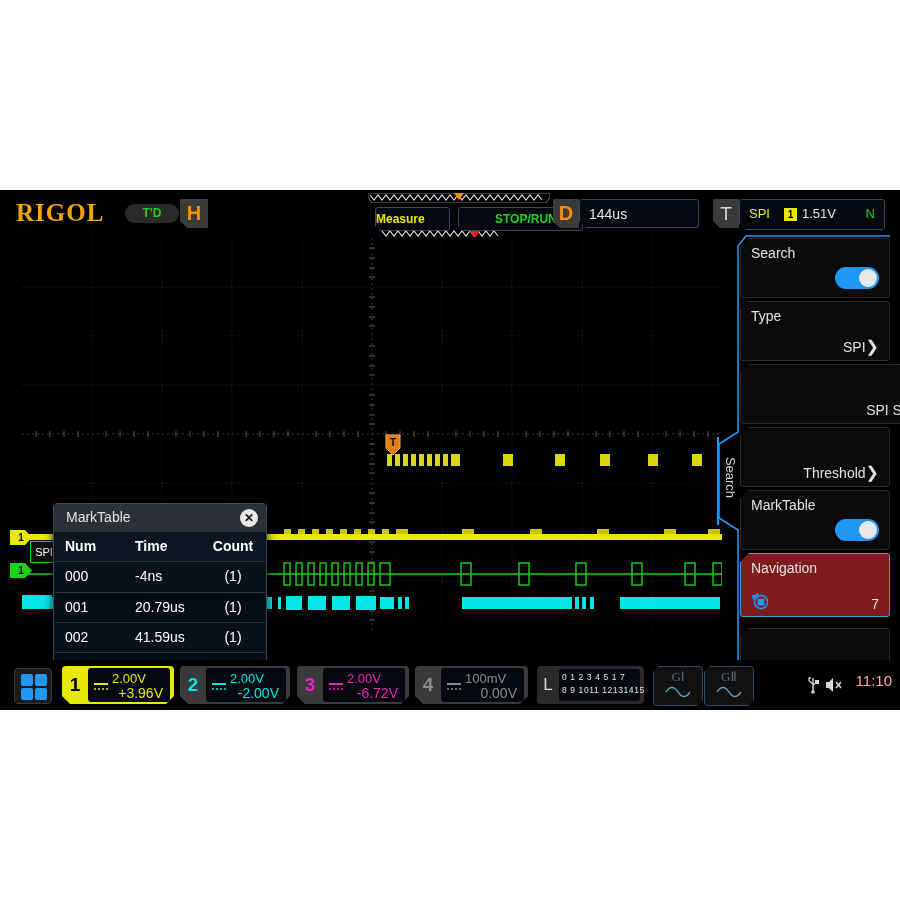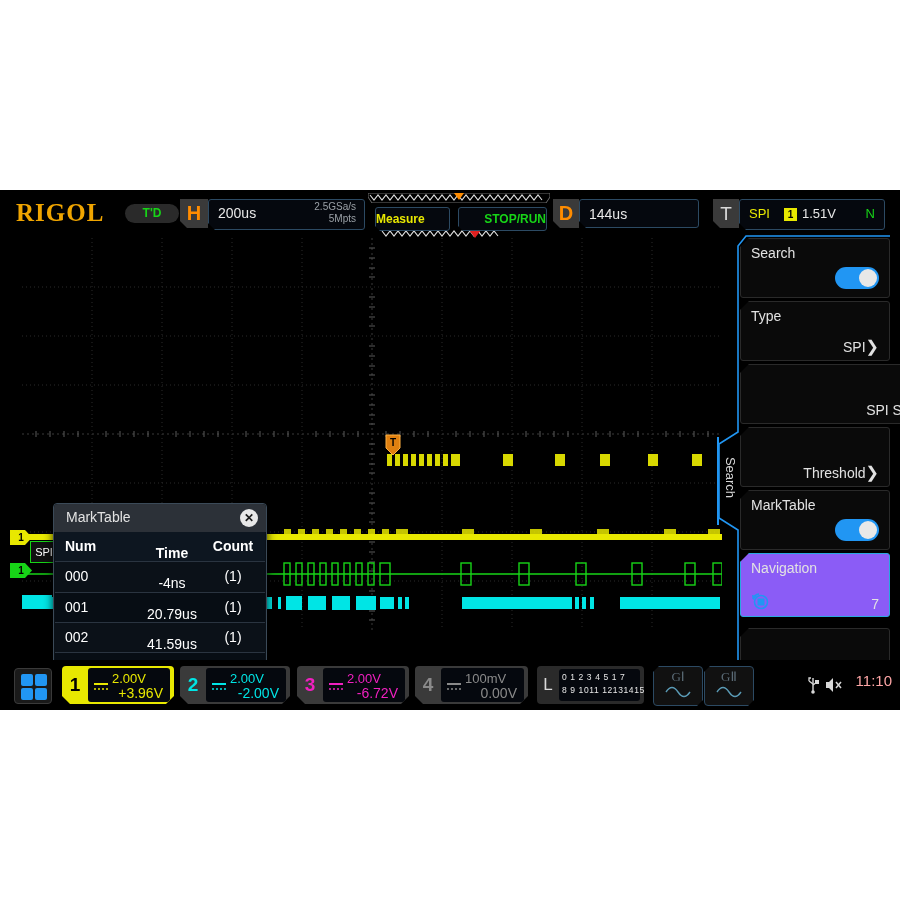--- a/index.html
+++ b/index.html
@@ -42,22 +42,23 @@
 
   .btn-measure{
     position:absolute;left:375px;top:17px;width:73px;height:22px;
     background:#05080e;border:1px solid #2c4a63;border-radius:3px;
     color:#e8e800;font-size:12px;font-weight:bold;text-align:left;line-height:22px;
     clip-path:polygon(0 0,100% 0,100% 100%,5px 100%,0 calc(100% - 5px));
   }
   .btn-stoprun{
     position:absolute;left:458px;top:17px;width:87px;height:22px;
     background:#05080e;border:1px solid #2c4a63;border-radius:3px;
-    color:#17d417;font-size:12px;font-weight:bold;text-align:right;line-height:22px;
+    color:#17d417;font-size:12px;font-weight:bold;text-align:left;line-height:22px;
     clip-path:polygon(0 0,100% 0,100% 100%,5px 100%,0 calc(100% - 5px));
+    padding-left:36px;
   }
   .d-letter{
     position:absolute;left:553px;top:9px;width:26px;height:29px;
     background:#3a3a3a;color:#ff8c00;font-size:20px;font-weight:bold;
     text-align:center;line-height:29px;
     clip-path:polygon(0 0,100% 0,100% 100%,7px 100%,0 calc(100% - 7px));
   }
   .dfield{
     position:absolute;left:579px;top:9px;width:120px;height:29px;
     background:#05080e;border:1px solid #2c4a63;border-radius:3px;
@@ -110,40 +111,40 @@
   .mt-title span{position:absolute;left:12px;top:5px;color:#e2e2e2;font-size:14px;}
   .mt-close{position:absolute;right:8px;top:5px;width:18px;height:18px;border-radius:50%;
     background:#e8e8e8;color:#1a1a1a;font-size:12px;font-weight:bold;text-align:center;line-height:18px;}
   .mt-body{position:absolute;left:1px;top:28px;width:210px;height:264px;overflow:hidden;}
   .mt-row{position:relative;height:29.3px;border-bottom:1px solid #2a3440;}
   .mt-row.hdr{background:#0d1620;}
   .mt-row.alt{background:#070d14;}
   .mt-c{position:absolute;top:0;line-height:29px;font-size:14px;color:#ffffff;}
   .mt-row.hdr .mt-c{font-weight:bold;}
   .c-num{left:10px;width:54px;text-align:left;}
-  .c-time{left:73px;width:88px;text-align:center;margin-top:7px;}
+  .c-time{left:80px;width:88px;text-align:left;}
   .c-cnt{left:152px;width:52px;text-align:center;}
 
   
   .rmenu{position:absolute;left:740px;top:48px;width:148px;height:432px;}
   .vtab{
     position:absolute;left:717px;top:247px;width:22px;height:88px;
     border-left:2px solid #2196f3;
   }
   .vtab span{
     position:absolute;left:-33px;top:33px;width:88px;
     transform:rotate(90deg);
     color:#d8d8d8;font-size:13px;text-align:center;
   }
   .mitem{
     position:absolute;left:0;width:148px;background:#0a0a0a;
     border:1px solid #2a2a2a;border-radius:3px;
     clip-path:polygon(9px 0,100% 0,100% 100%,0 100%,0 9px);
   }
-  .mitem.hl{border:1px solid #29a8e0;background:#8b5cf6;}
+  .mitem.hl{border:1px solid #29a8e0;background:#7f1d1d;}
   .mitem .mlbl{position:absolute;left:10px;top:6px;color:#e2e2e2;font-size:14px;}
   .mitem .mval{position:absolute;right:10px;bottom:4px;color:#e2e2e2;font-size:14px;}
   .mitem .mval .chev{font-size:16px;}
   .toggle{position:absolute;right:10px;bottom:8px;width:44px;height:22px;border-radius:11px;background:#2196f3;}
   .toggle .knob{position:absolute;right:2px;top:2px;width:18px;height:18px;border-radius:50%;background:#e8e8e8;}
   .navicon{position:absolute;left:10px;bottom:6px;width:18px;height:18px;}
 
   
   .botbar{position:absolute;left:0;top:470px;width:900px;height:50px;background:#000;}
   .appsq{position:absolute;left:14px;top:8px;width:36px;height:34px;background:#1a1a1a;
@@ -169,25 +170,20 @@
 </head>
 <body>
 
 <div id="scope">
 
   <div class="header">
     <div class="rigol-logo">RIGOL</div>
     <div class="td-badge">T'D</div>
 
     <div class="h-letter">H</div>
-    <div class="hfield">
-      <div class="tb">200us</div>
-      <div class="sr1">2.5GSa/s</div>
-      <div class="sr2">5Mpts</div>
-    </div>
 
     <svg class="zigbar" viewBox="0 0 182 10" preserveAspectRatio="none">
       <path d="M0,0 L182,0 L182,4 L178,10 L4,10 L0,4 Z" fill="none" stroke="#6a6a6a" stroke-width="1"></path>
       <path d="M2,2 l4,5 l4,-5 l4,5 l4,-5 l4,5 l4,-5 l4,5 l4,-5 l4,5 l4,-5 l4,5 l4,-5 l4,5 l4,-5 l4,5 l4,-5 l4,5 l4,-5 l4,5 l4,-5 l4,5 l4,-5 l4,5 l4,-5 l4,5 l4,-5 l4,5 l4,-5 l4,5 l4,-5 l4,5 l4,-5 l4,5 l4,-5 l4,5 l4,-5 l4,5 l4,-5 l4,5 l4,-5 l4,5 l4,-5 l4,5" fill="none" stroke="#e0e0e0" stroke-width="1.1"></path>
       <polygon points="86,0 96,0 91,7" fill="#ff8c00"></polygon>
     </svg>
     <svg class="zigbar2" viewBox="0 0 120 9" preserveAspectRatio="none">
       <path d="M2,1 l4,5 l4,-5 l4,5 l4,-5 l4,5 l4,-5 l4,5 l4,-5 l4,5 l4,-5 l4,5 l4,-5 l4,5 l4,-5 l4,5 l4,-5 l4,5 l4,-5 l4,5 l4,-5 l4,5 l4,-5 l4,5 l4,-5 l4,5 l4,-5 l4,5 l4,-5 l4,5" fill="none" stroke="#e0e0e0" stroke-width="1.1"></path>
       <polygon points="89,0 101,0 95,8" fill="#e02020"></polygon>
     </svg>

